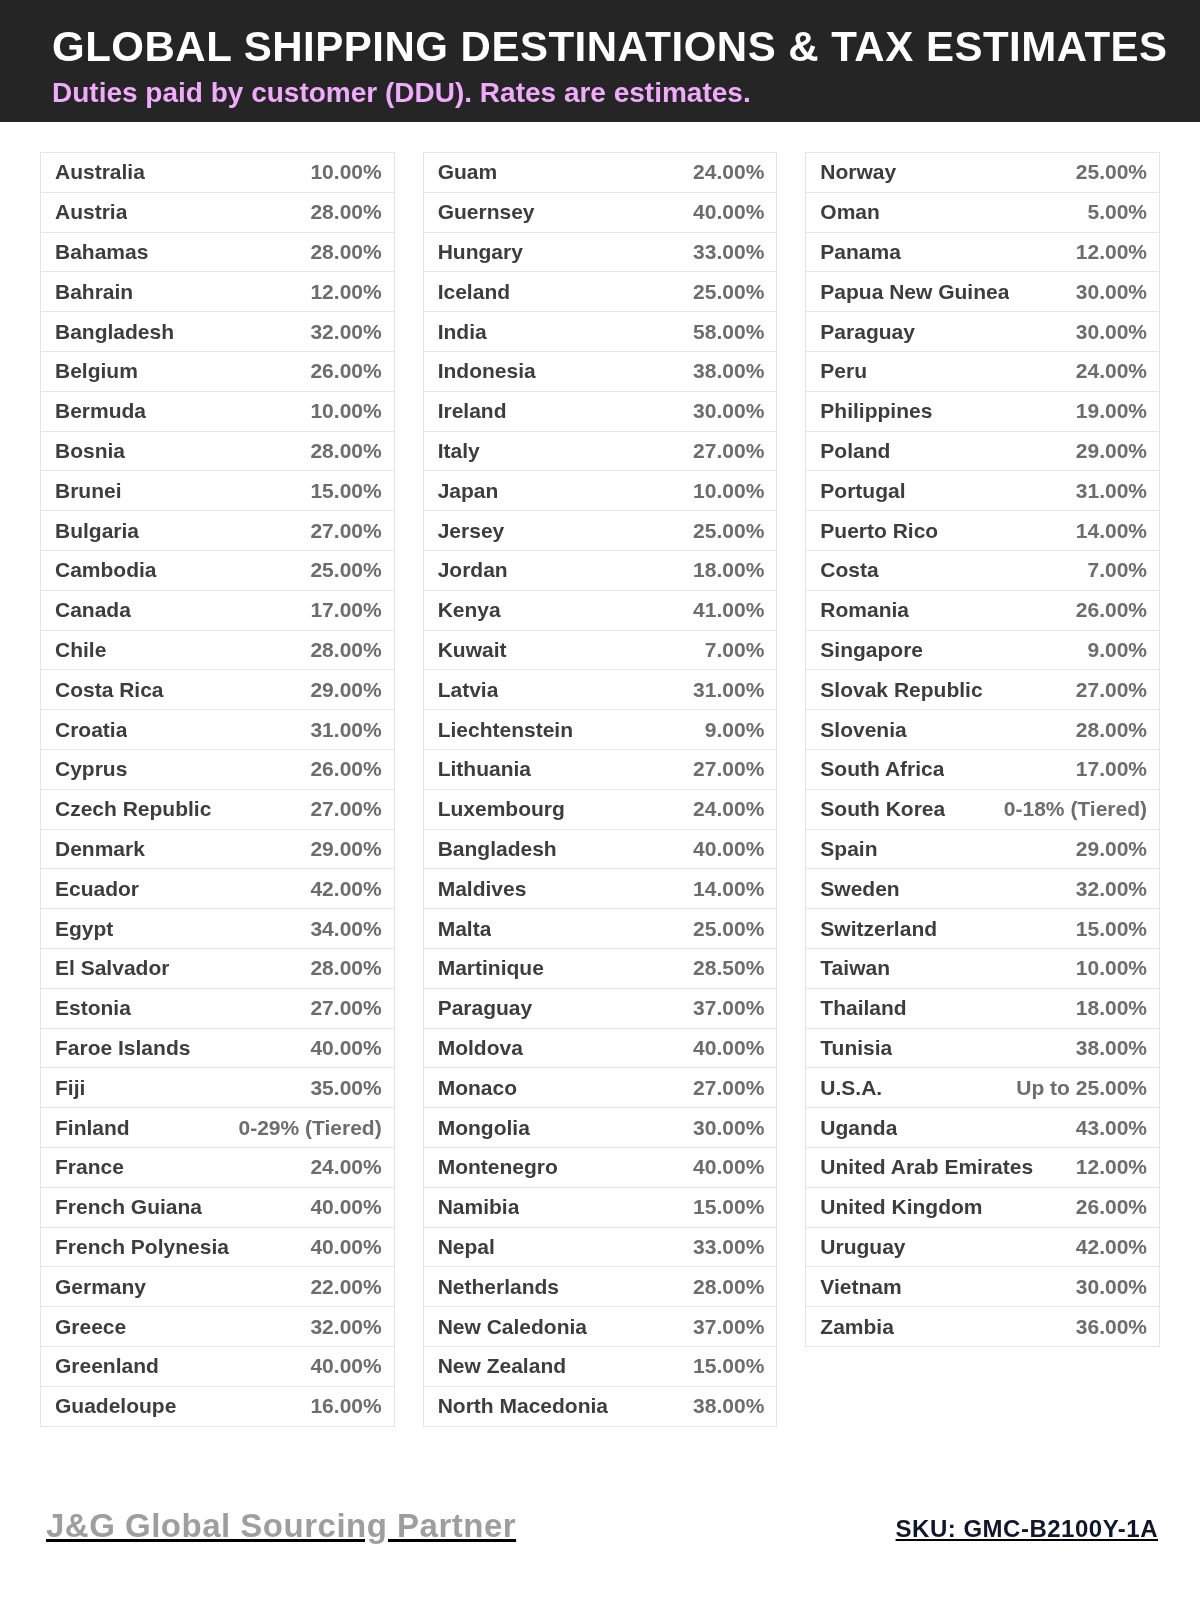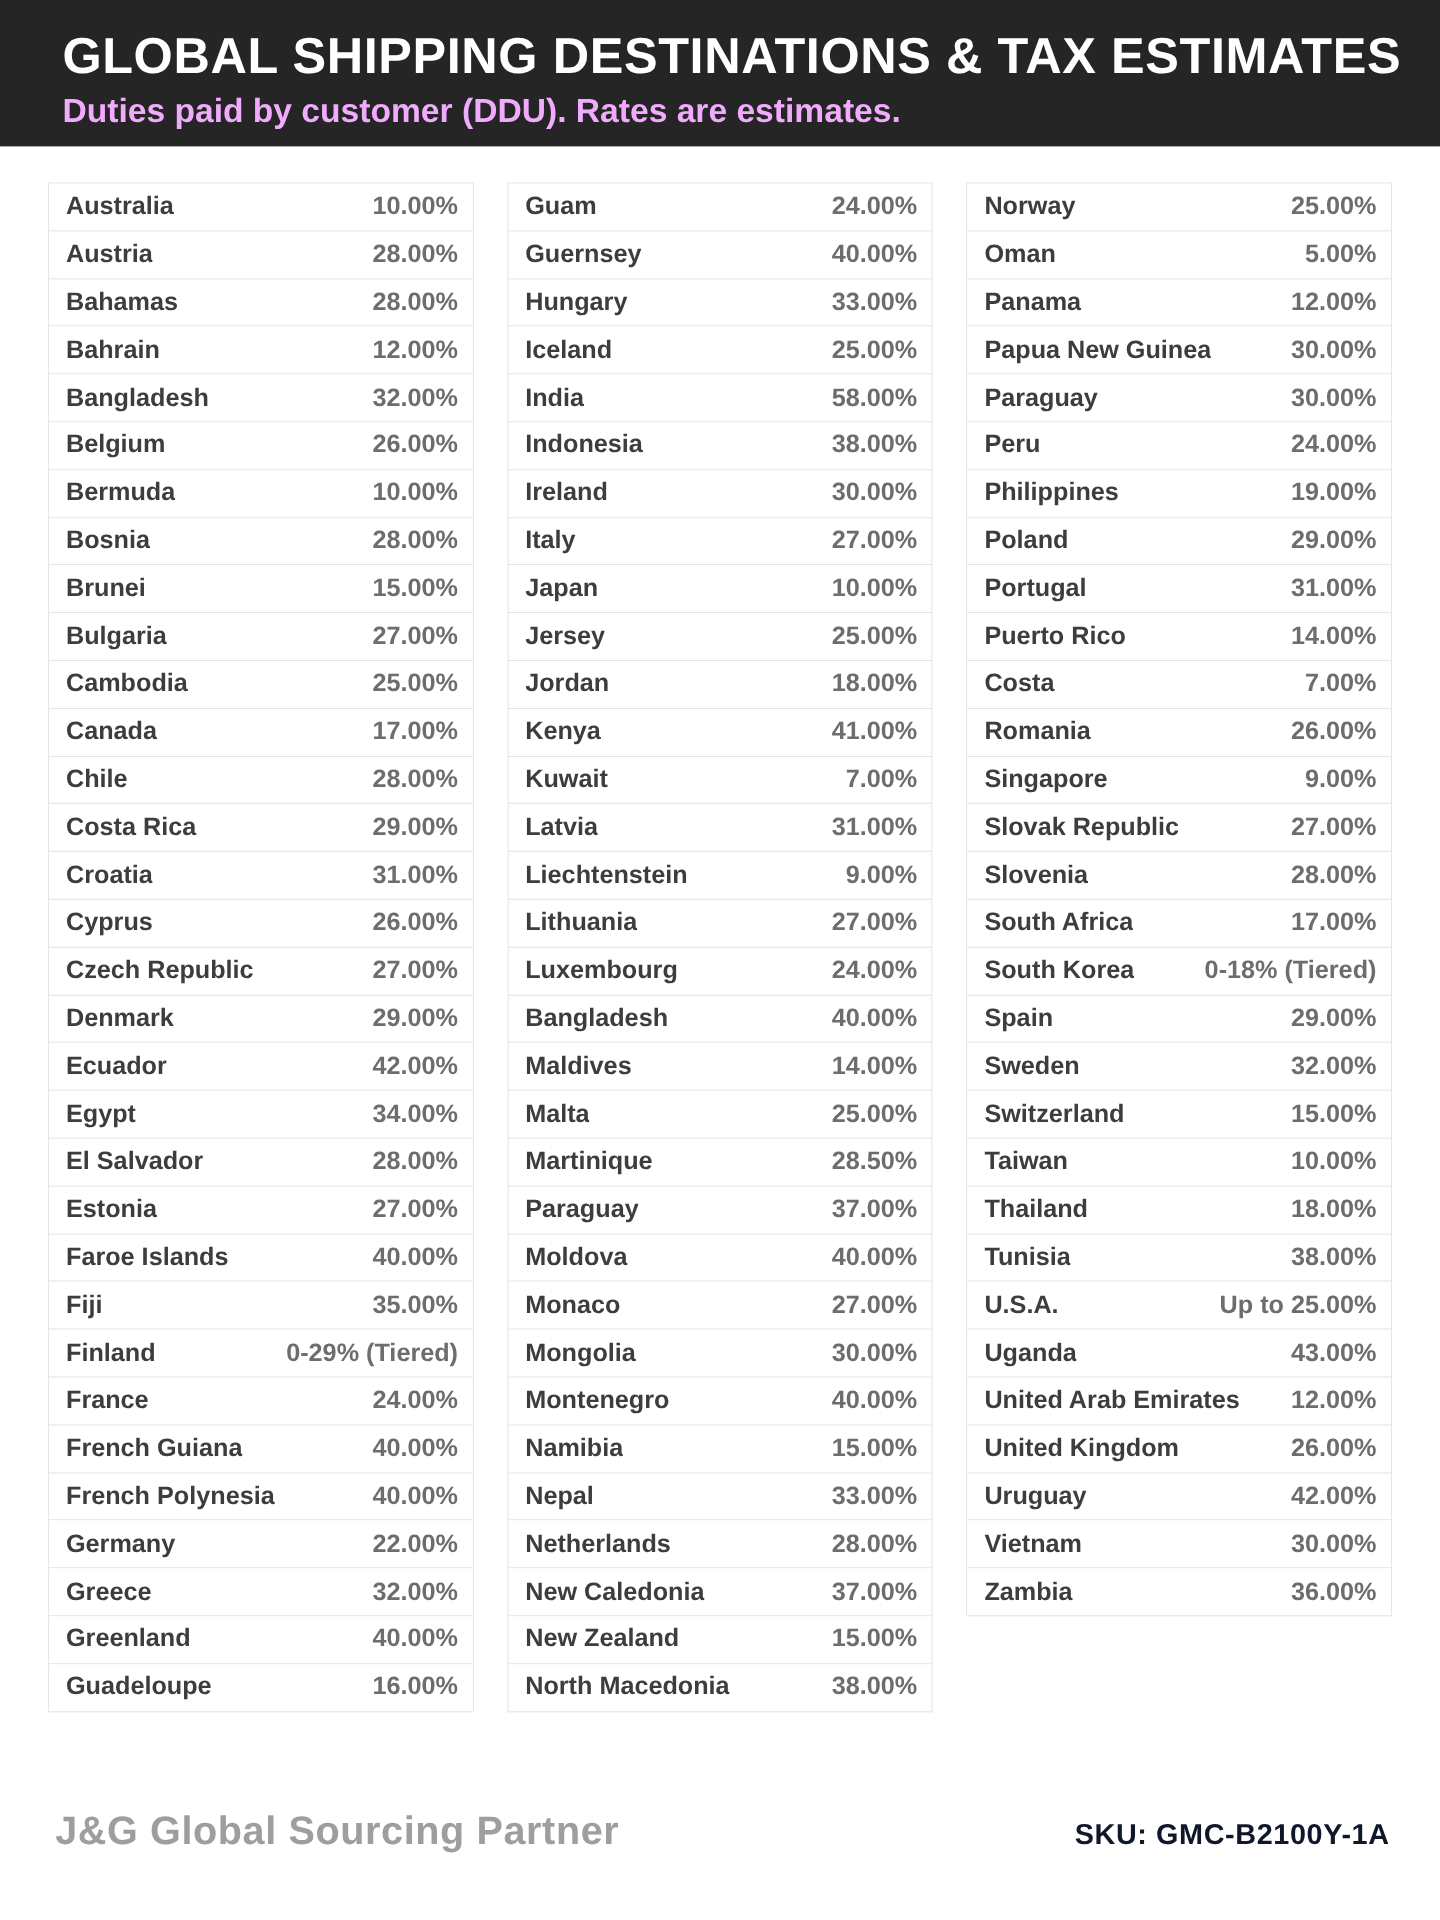--- a/index.html
+++ b/index.html
@@ -73,20 +73,21 @@
     color: #6d6d6d;
     font-size: 21px;
     font-weight: 700;
     margin-left: 8px;
   }
   .footer {
     margin: 80px 42px 0 46px;
     display: flex;
     justify-content: space-between;
     align-items: baseline;
+    text-decoration: underline;
   }
   .brand {
     color: #9e9e9e;
     font-size: 33px;
     font-weight: 700;
     letter-spacing: 0.5px;
   }
   .sku {
     color: #0f172a;
     font-size: 24px;

